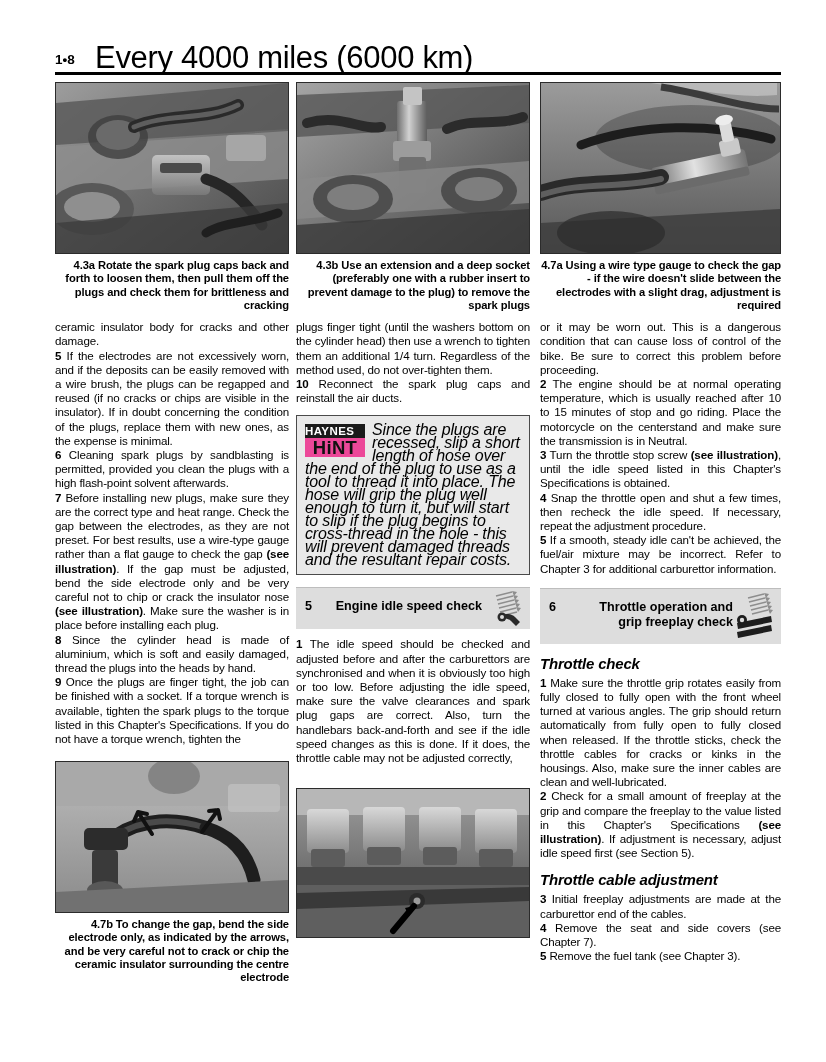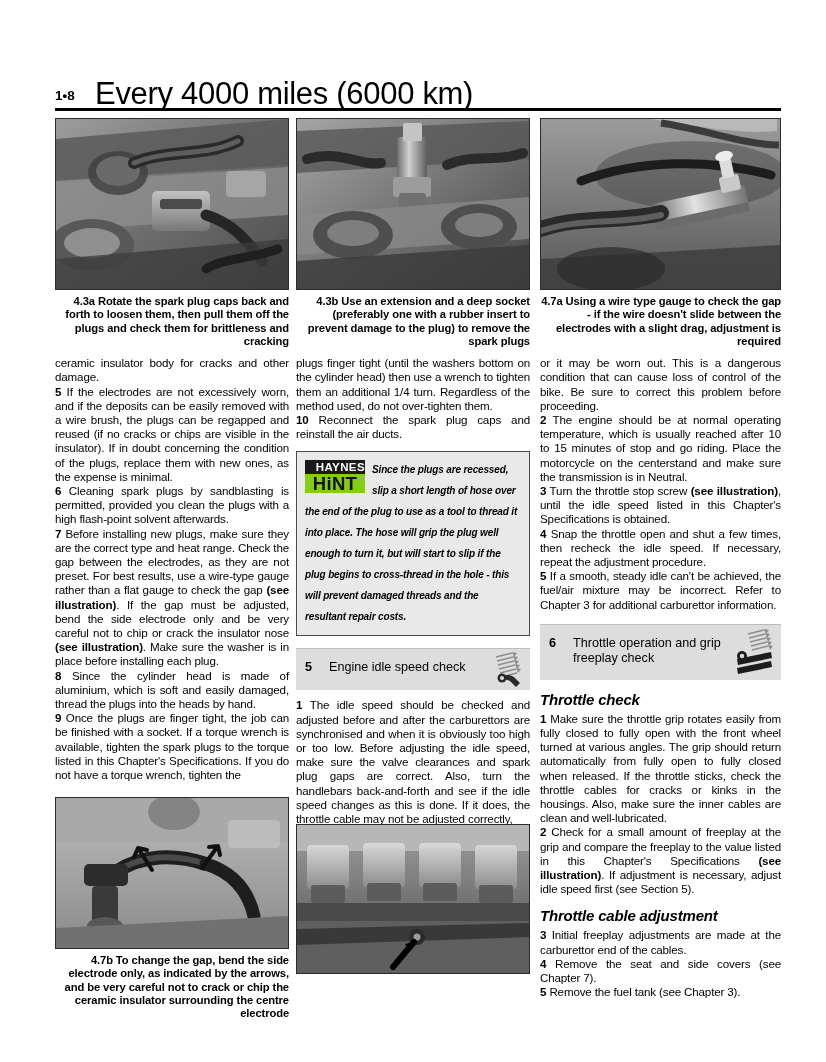--- a/index.html
+++ b/index.html
@@ -13,21 +13,20 @@
     font-family: "Liberation Sans", sans-serif;
     color: #000;
     position: relative;
     overflow: hidden;
   }
   .page {
     position: absolute;
     left: 0; top: 0;
     width: 826px;
     height: 787px;
-    margin-top: 36px;
   }
 
   
   .header {
     position: absolute;
     left: 55px;
     top: 26px;
     width: 726px;
     height: 46px;
   }
@@ -101,51 +100,51 @@
 
   
   .hint-box {
     border: 1px solid #4a4a4a;
     background: #e9e9e9;
     padding: 7px 8px 8px 8px;
     margin: 10px 0 0 0;
     box-sizing: border-box;
   }
   .hint-inner {
-    font-size: 10px;
-    line-height: 21px;
+    font-size: 16px;
+    line-height: 13px;
     font-style: italic;
-    font-weight: bold;
+    font-weight: normal;
     letter-spacing: -0.15px;
   }
   .hint-logo {
     float: left;
     width: 60px;
     margin: 1px 7px 1px 0;
   }
   .hint-logo .hl1 {
     background: #1a1a1a;
     color: #fff;
     font-style: normal;
     font-weight: bold;
     font-size: 11.5px;
-    text-align: right;
+    text-align: left;
     letter-spacing: 0.4px;
     padding: 1px 0 1px 0;
     line-height: 12px;
   }
   .hint-logo .hl2 {
     color: #111;
     font-style: normal;
     font-weight: bold;
     font-size: 18.5px;
     line-height: 19px;
     text-align: center;
     letter-spacing: 0.3px;
-    background: #84cc16;
+    background: #ec4899;
   }
 
   
   .section-bar {
     position: relative;
     background: #dddddd;
     border-top: 1px solid #bdbdbd;
     height: 41px;
     margin-top: 12px;
     overflow: hidden;
@@ -157,22 +156,23 @@
     top: 11px;
     font-size: 12.6px;
     font-weight: bold;
   }
   .section-title {
     position: absolute;
     left: 33px;
     top: 11px;
     right: 48px;
     font-size: 12.6px;
-    font-weight: normal;
+    font-weight: bold;
     line-height: 15px;
+    text-align: right;
   }
   .section-icon {
     position: absolute;
     right: 4px;
     top: 0px;
     width: 44px;
     height: 100%;
   }
 
   

